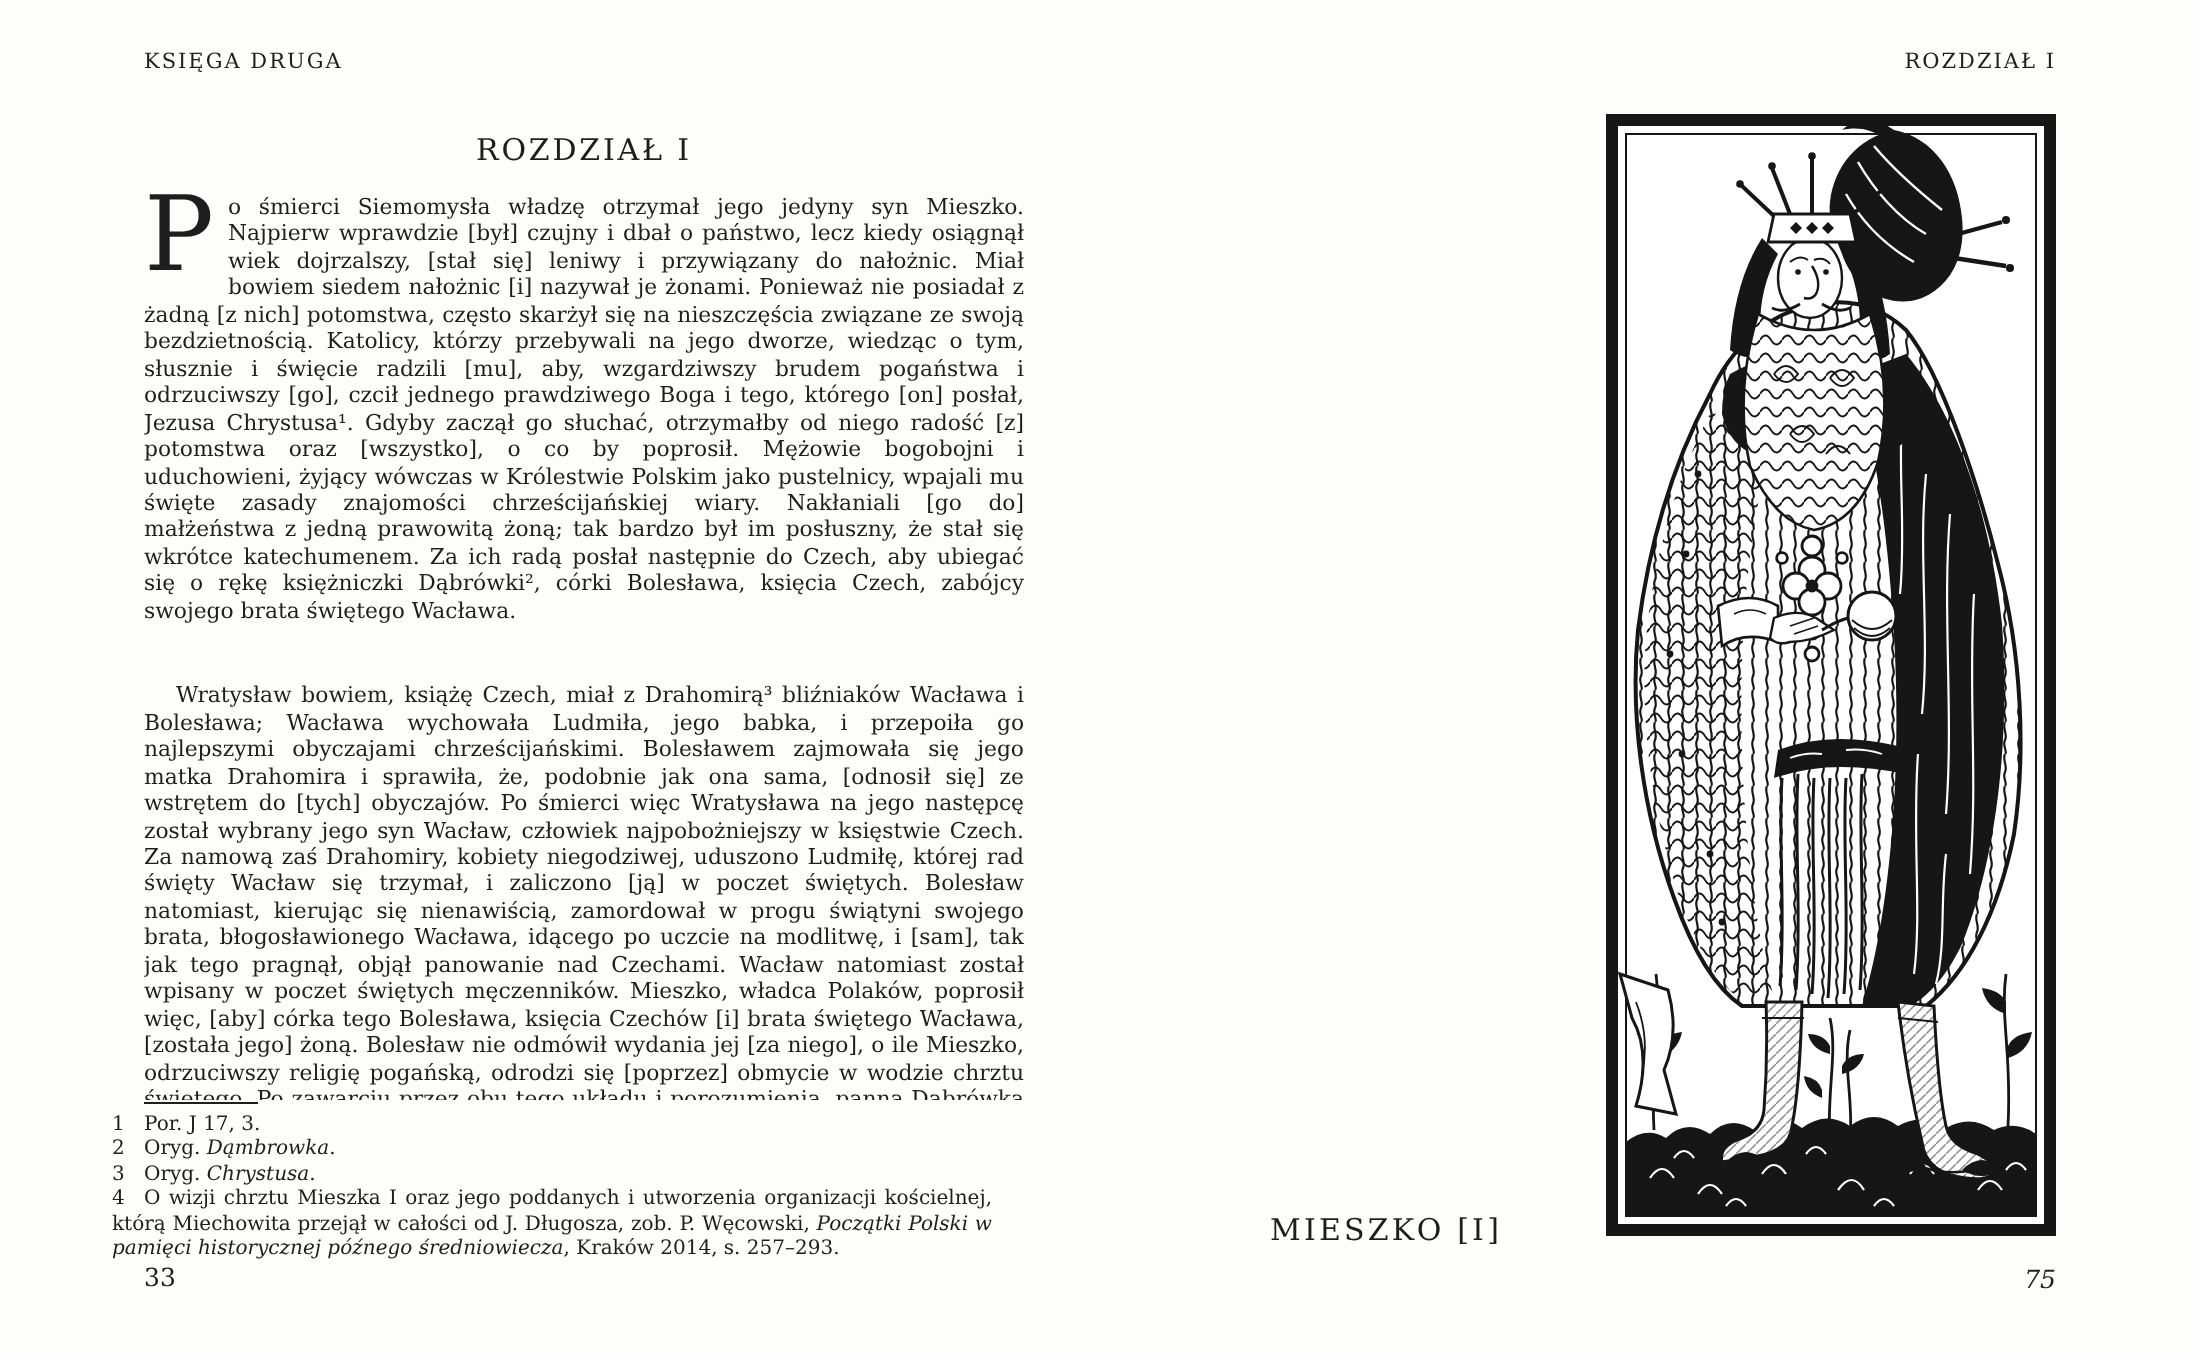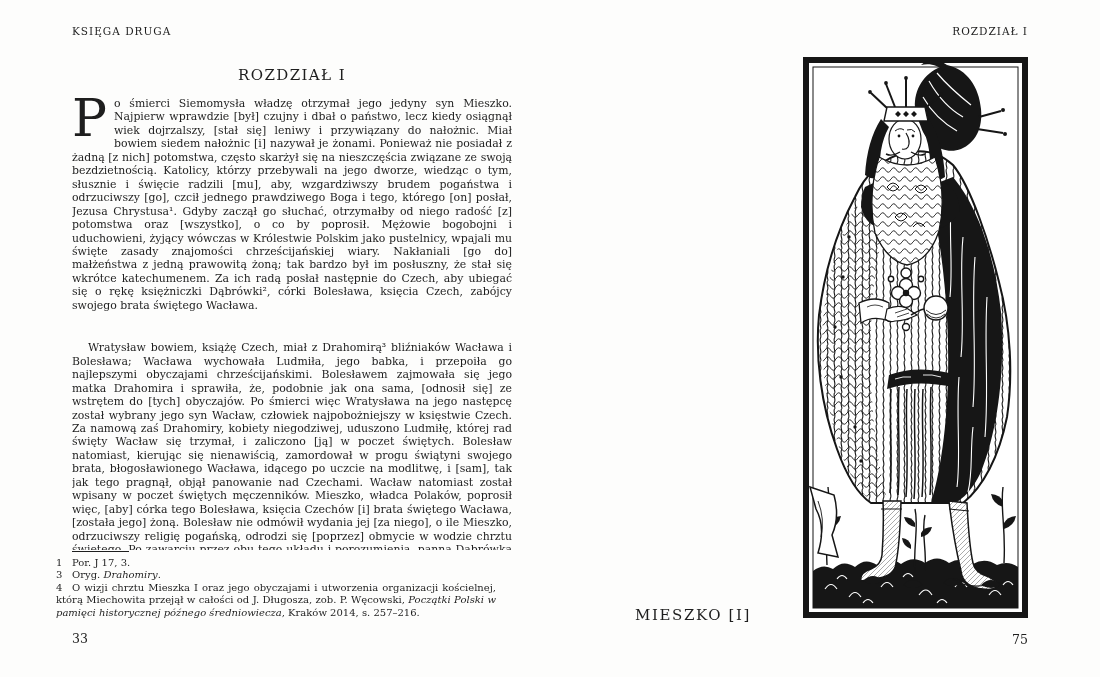--- a/index.html
+++ b/index.html
@@ -22,21 +22,21 @@
   .footnote-rule { position:absolute; left:72px; top:551px; width:57px; border-top:1.2px solid var(--ink); }
   .footnotes {
     position:absolute; left:56px; top:557px; width:440px;
     font-size:10px; line-height:12.4px; text-align:justify;
   }
   .footnote { margin:0; }
   .fn-num { display:inline-block; min-width:16px; }
   .footnote em { font-style:italic; }
   .page-number { position:absolute; font-size:12.5px; }
   .pn-left  { left:72px;  top:631px; }
-  .pn-right { right:72px; top:632px; text-align:right; }
+  .pn-right { right:72px; top:632px; text-align:right;font-style:italic; }
   .woodcut { position:absolute; left:803px; top:57px; width:225px; height:561px; margin:0; }
   .woodcut svg { display:block; width:100%; height:100%; }
   .caption { position:absolute; left:635px; top:606px; font-size:15px; letter-spacing:1.6px; white-space:nowrap; }
 </style>
 </head>
 <body>
 
 <div class="spread">
 
   <div>
@@ -45,22 +45,23 @@
 
     <div class="body-text">
       <p class="para"><span class="dropcap">P</span><span>o śmierci Siemomysła władzę otrzymał jego jedyny syn Mieszko. Najpierw wprawdzie [był] czujny i dbał o państwo, lecz kiedy osiągnął wiek dojrzalszy, [stał się] leniwy i przywiązany do nałożnic. Miał bowiem siedem nałożnic [i] nazywał je żonami. Ponieważ nie posiadał z żadną [z nich] potomstwa, często skarżył się na nieszczęścia związane ze swoją bezdzietnością. Katolicy, którzy przebywali na jego dworze, wiedząc o tym, słusznie i święcie radzili [mu], aby, wzgardziwszy brudem pogaństwa i odrzuciwszy [go], czcił jednego prawdziwego Boga i tego, którego [on] posłał, Jezusa Chrystusa¹. Gdyby zaczął go słuchać, otrzymałby od niego radość [z] potomstwa oraz [wszystko], o co by poprosił. Mężowie bogobojni i uduchowieni, żyjący wówczas w Królestwie Polskim jako pustelnicy, wpajali mu święte zasady znajomości chrześcijańskiej wiary. Nakłaniali [go do] małżeństwa z jedną prawowitą żoną; tak bardzo był im posłuszny, że stał się wkrótce katechumenem. Za ich radą posłał następnie do Czech, aby ubiegać się o rękę księżniczki Dąbrówki², córki Bolesława, księcia Czech, zabójcy swojego brata świętego Wacława.</span></p>
       <p class="para indent">Wratysław bowiem, książę Czech, miał z Drahomirą³ bliźniaków Wacława i Bolesława; Wacława wychowała Ludmiła, jego babka, i przepoiła go najlepszymi obyczajami chrześcijańskimi. Bolesławem zajmowała się jego matka Drahomira i sprawiła, że, podobnie jak ona sama, [odnosił się] ze wstrętem do [tych] obyczajów. Po śmierci więc Wratysława na jego następcę został wybrany jego syn Wacław, człowiek najpobożniejszy w księstwie Czech. Za namową zaś Drahomiry, kobiety niegodziwej, uduszono Ludmiłę, której rad święty Wacław się trzymał, i zaliczono [ją] w poczet świętych. Bolesław natomiast, kierując się nienawiścią, zamordował w progu świątyni swojego brata, błogosławionego Wacława, idącego po uczcie na modlitwę, i [sam], tak jak tego pragnął, objął panowanie nad Czechami. Wacław natomiast został wpisany w poczet świętych męczenników. Mieszko, władca Polaków, poprosił więc, [aby] córka tego Bolesława, księcia Czechów [i] brata świętego Wacława, [została jego] żoną. Bolesław nie odmówił wydania jej [za niego], o ile Mieszko, odrzuciwszy religię pogańską, odrodzi się [poprzez] obmycie w wodzie chrztu świętego. Po zawarciu przez obu tego układu i porozumienia, panna Dąbrówka z okazałym posagiem została odprowadzona do pałacu Mieszka w Gnieźnie.</p>
       <p class="para indent">W roku więc 965 [od wcielenia] Chrystusa Pana, w jednym i tym samym dniu, władca Polaków Mieszko razem z dostojnikami swego królestwa, w obecności Dąbrówki i Czechów, ze zmiłowania boskiego przyjął chrzest święty w Gnieźnie⁴, przyjmując imię Mieczysław zamiast Mieszko, oraz [przyjął] drugi sakrament, [czyli] zawarł mał-</p>
     </div>
 
     <div class="footnote-rule"></div>
     <div class="footnotes">
         <div class="footnote"><span class="fn-num">1</span><span>Por. J 17, 3.</span></div>
-        <div class="footnote"><span class="fn-num">3</span><span>Oryg. </span><em>Drahomiry</em><span>.</span></div>
-        <div class="footnote"><span class="fn-num">4</span><span>O wizji chrztu Mieszka I oraz jego obyczajami i utworzenia organizacji kościelnej, którą Miechowita przejął w całości od J. Długosza, zob. P. Węcowski, </span><em>Początki Polski w pamięci historycznej późnego średniowiecza</em><span>, Kraków 2014, s. 257–216.</span></div>
+        <div class="footnote"><span class="fn-num">2</span><span>Oryg. </span><em>Dąmbrowka</em><span>.</span></div>
+        <div class="footnote"><span class="fn-num">3</span><span>Oryg. </span><em>Chrystusa</em><span>.</span></div>
+        <div class="footnote"><span class="fn-num">4</span><span>O wizji chrztu Mieszka I oraz jego poddanych i utworzenia organizacji kościelnej, którą Miechowita przejął w całości od J. Długosza, zob. P. Węcowski, </span><em>Początki Polski w pamięci historycznej późnego średniowiecza</em><span>, Kraków 2014, s. 257–293.</span></div>
       </div>
 
     <div class="page-number pn-left">33</div>
   </div>
 
   <div>
     <div class="running-header rh-right">ROZDZIAŁ I</div>
 
     <figure class="woodcut">
       <svg viewBox="0 0 225 561" xmlns="http://www.w3.org/2000/svg">

